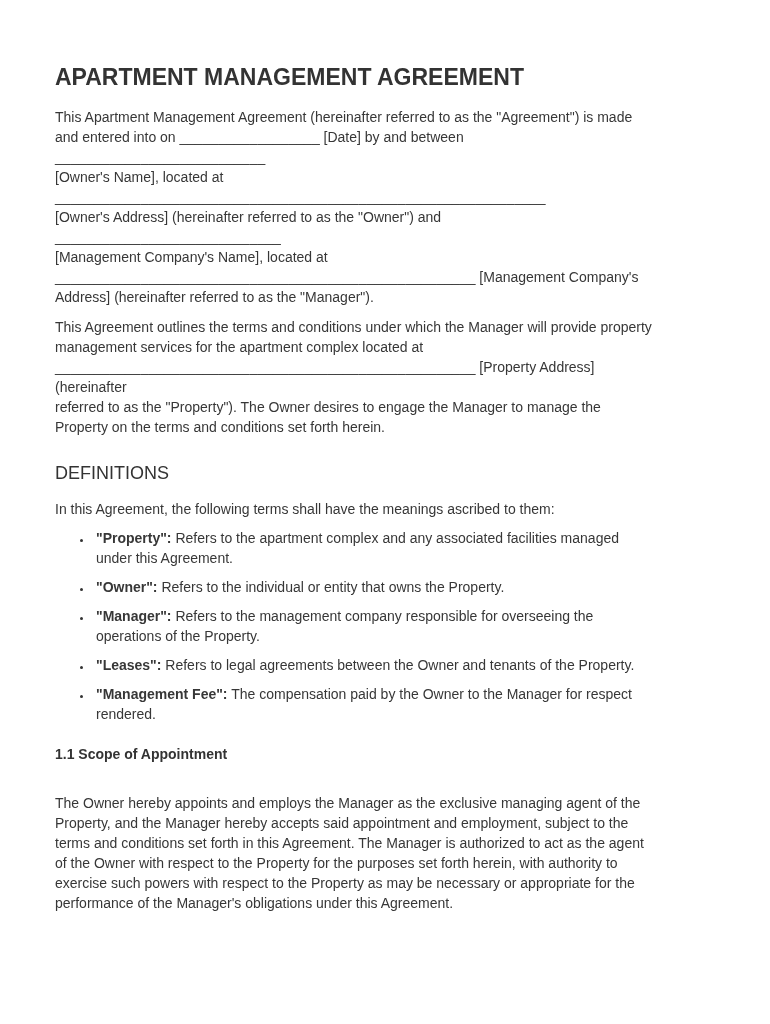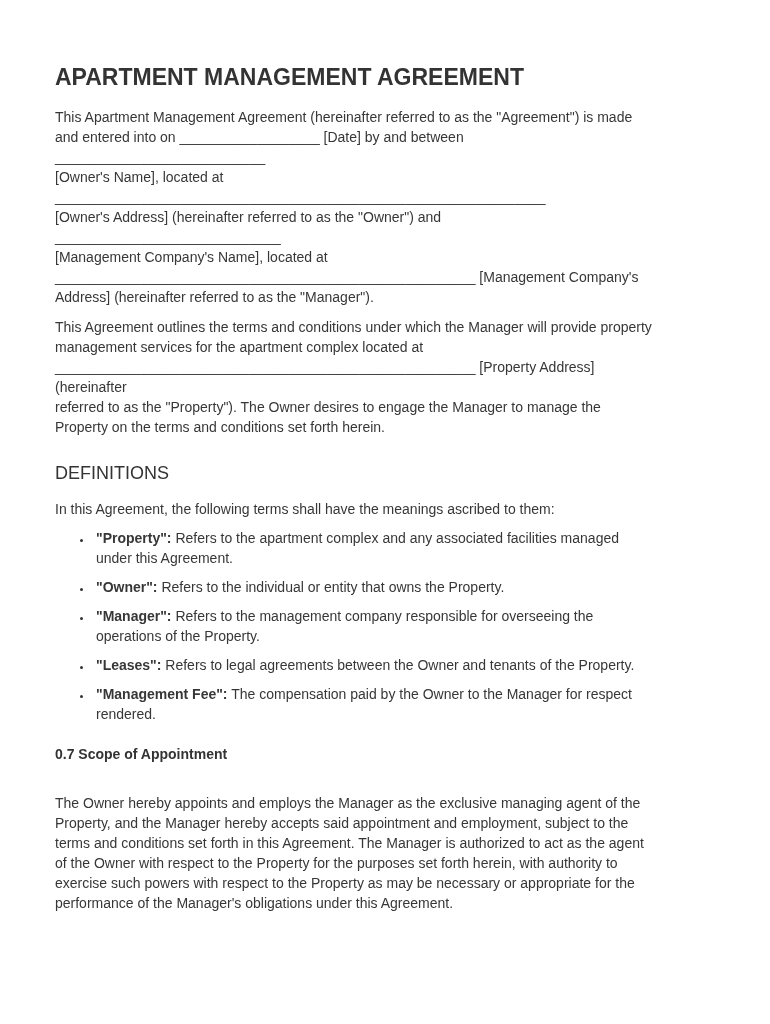--- a/index.html
+++ b/index.html
@@ -94,21 +94,21 @@
   <ul class="def-list">
     <li><span class="term">"Property":</span> <span>Refers to the apartment complex and any associated facilities managed under this Agreement.</span></li>
     <li><span class="term">"Owner":</span> <span>Refers to the individual or entity that owns the Property.</span></li>
     <li><span class="term">"Manager":</span> <span>Refers to the management company responsible for overseeing the operations of the Property.</span></li>
     <li><span class="term">"Leases":</span> <span>Refers to legal agreements between the Owner and tenants of the Property.</span></li>
     <li><span class="term">"Management Fee":</span> <span>The compensation paid by the Owner to the Manager for respect rendered.</span></li>
   </ul>
 
 
 
-  <h4 class="subsub-heading">0.7 Scope of Appointment</h4>
+  <h4 class="subsub-heading">1.1 Scope of Appointment</h4>
 
   <p class="para after-heading">The Owner hereby appoints and employs the Manager as the exclusive managing agent of the
 Property, and the Manager hereby accepts said appointment and employment, subject to the
 terms and conditions set forth in this Agreement. The Manager is authorized to act as the agent
 of the Owner with respect to the Property for the purposes set forth herein, with authority to
 exercise such powers with respect to the Property as may be necessary or appropriate for the
 performance of the Manager's obligations under this Agreement.</p>
 
 </div>
 

